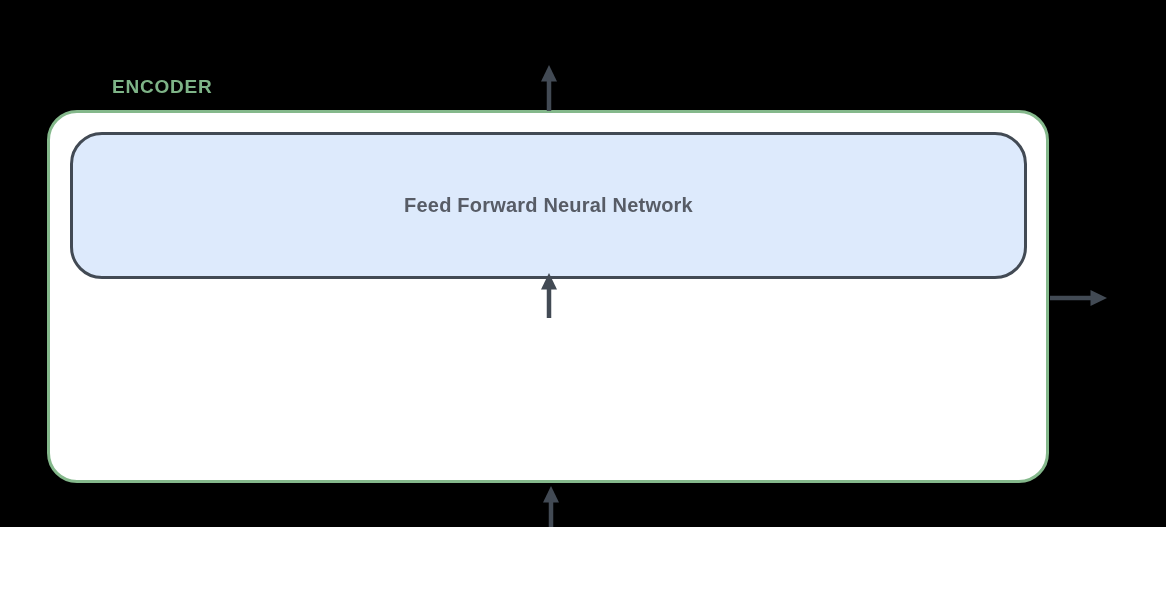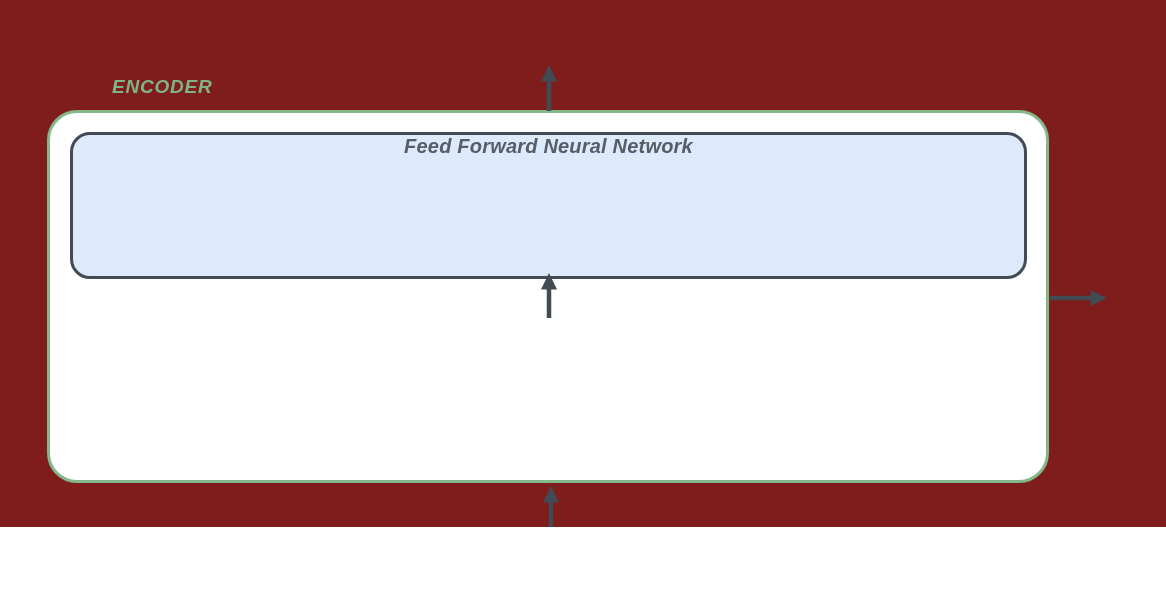--- a/index.html
+++ b/index.html
@@ -5,23 +5,22 @@
   html, body {
     margin: 0;
     padding: 0;
     background: #ffffff;
     font-family: "Liberation Sans", "DejaVu Sans", sans-serif;
   }
   .canvas {
     position: relative;
     width: 1166px;
     height: 527px;
-    background: #7f1d1d;
+    background: #000000;
     overflow: hidden;
-    font-style: italic;
   }
   .encoder-label {
     position: absolute;
     left: 112px;
     top: 76px;
     font-size: 19px;
     font-weight: 700;
     letter-spacing: 0.8px;
     color: #7eb487;
     user-select: none;
@@ -36,23 +35,23 @@
     border-radius: 30px;
     background: #ffffff;
     box-sizing: content-box;
   }
   .block {
     position: absolute;
     left: 70px;
     width: 951px;
     height: 141px;
     border: 3.5px solid #424a54;
-    border-radius: 20px;
+    border-radius: 32px;
     display: flex;
-    align-items: flex-start;
+    align-items: center;
     justify-content: center;
     box-sizing: content-box;
   }
   .block-ffnn {
     top: 132px;
     background: #ddeafc;
   }
   .block-attn {
     top: 318px;
     background: #fcecd9;

